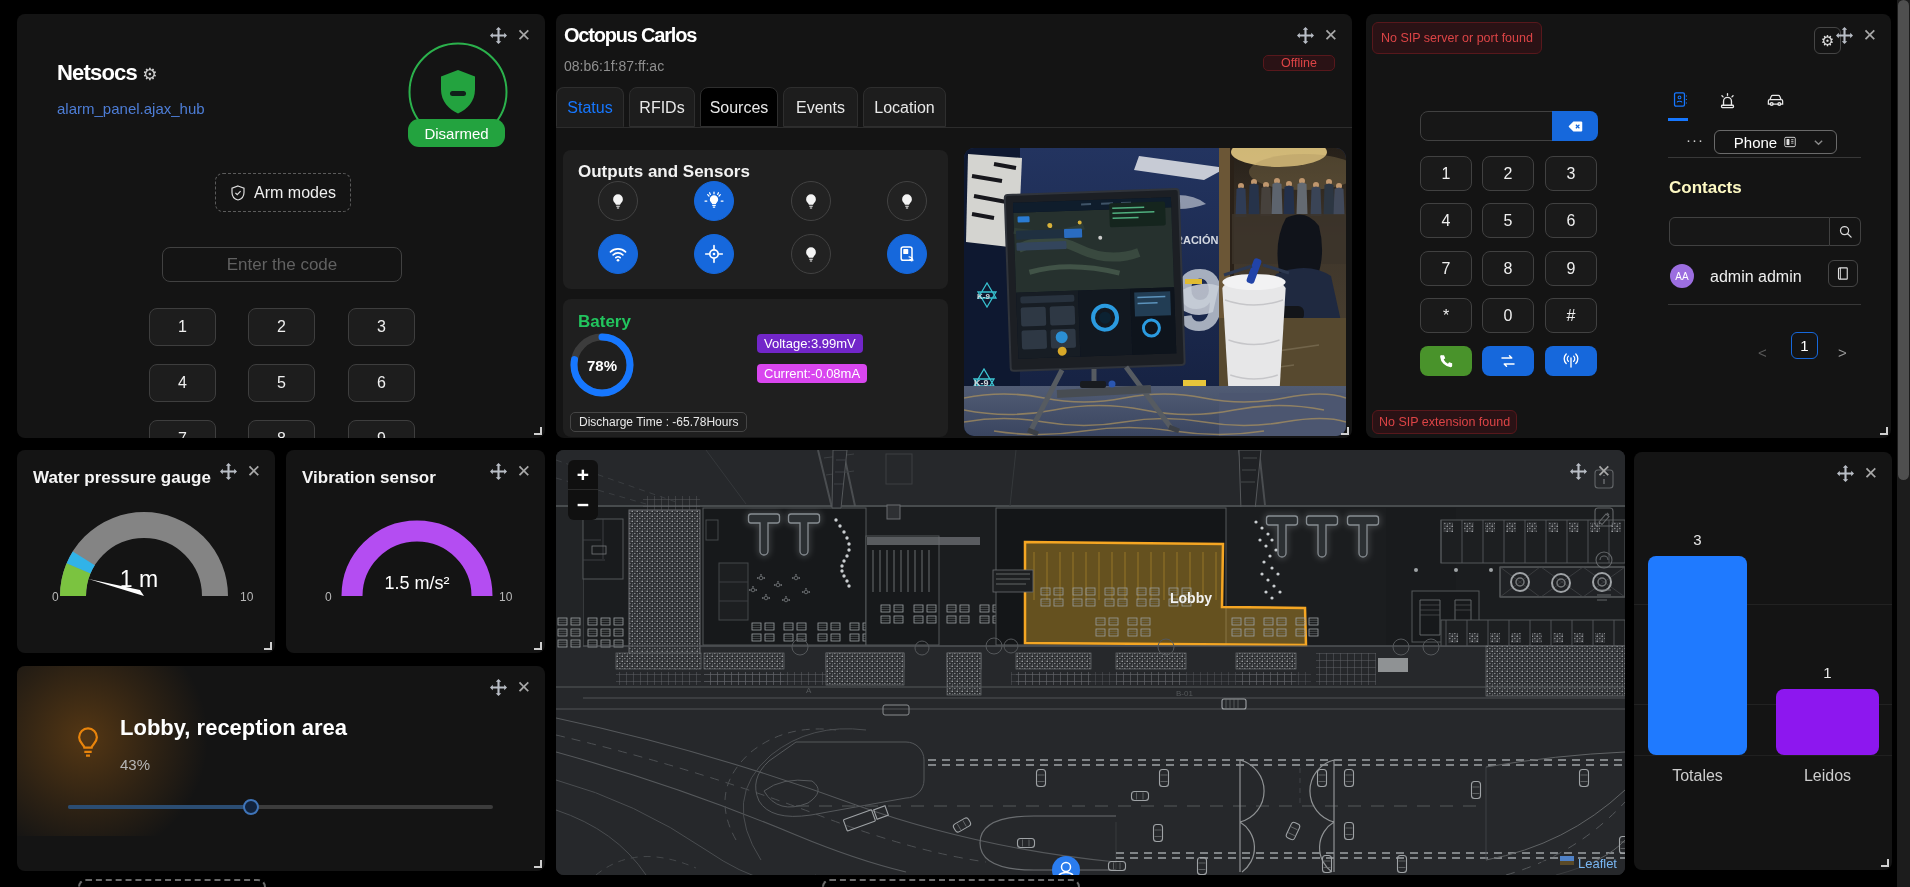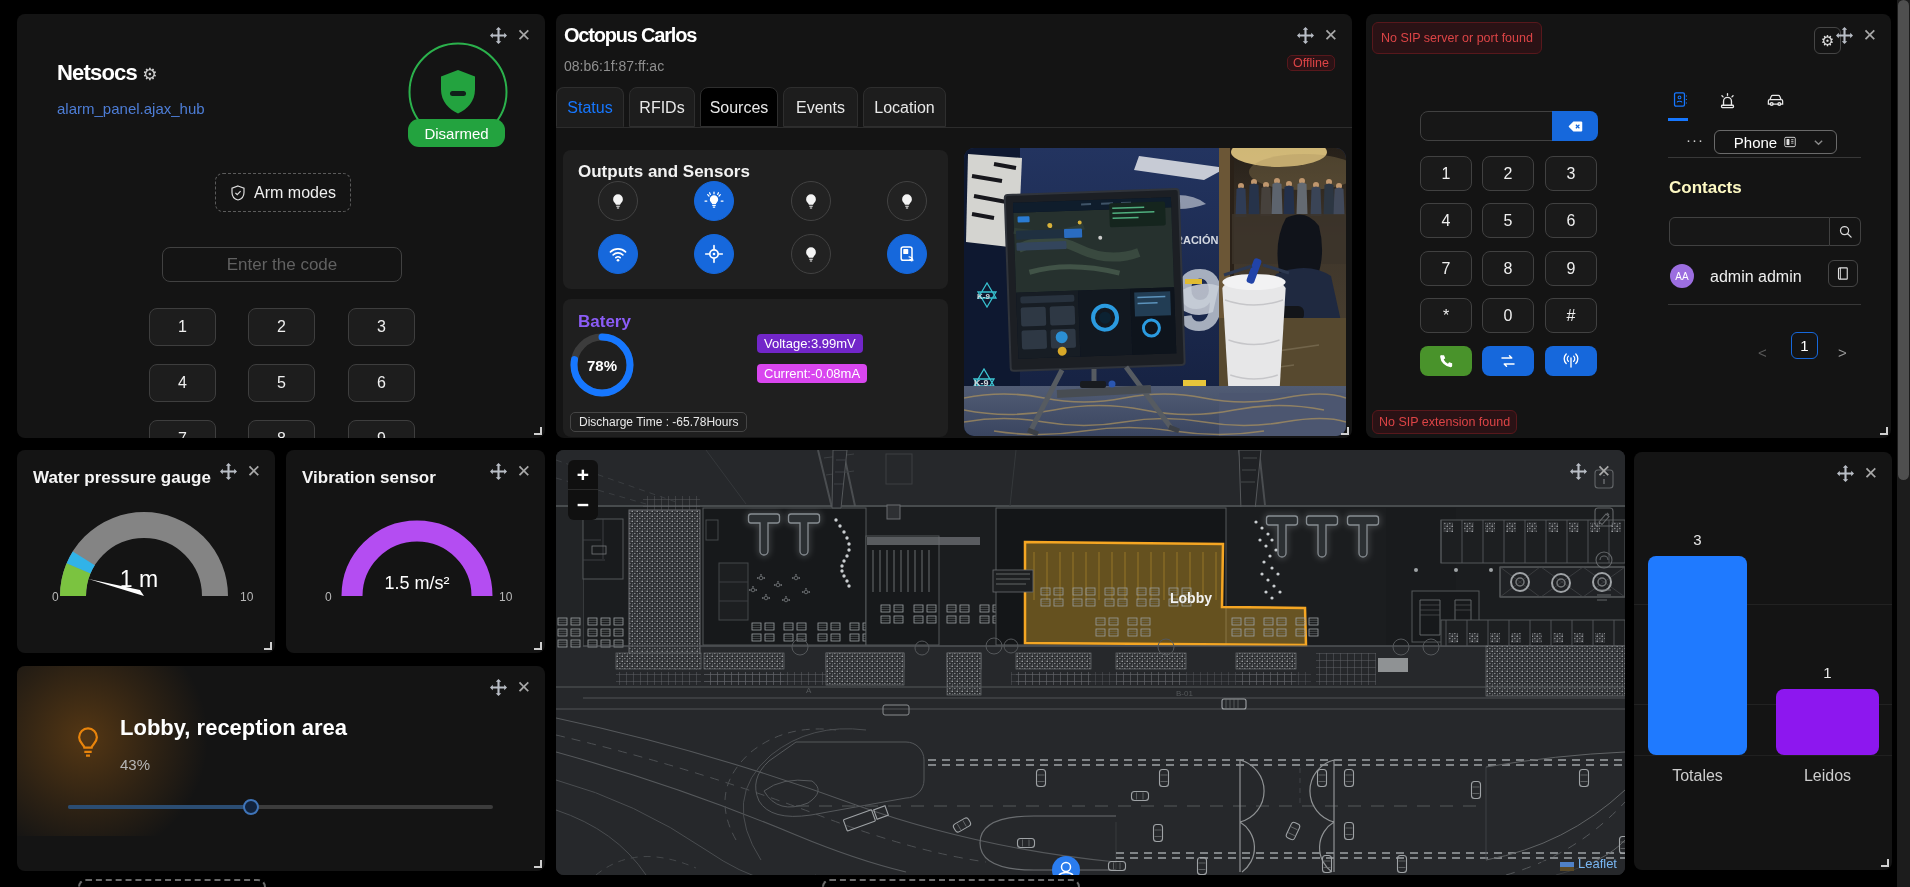--- a/index.html
+++ b/index.html
@@ -57,21 +57,21 @@
 
 <div class="panel" id="p-octopus" style="left:556px;top:14px;width:796px;height:424px;">
   <div class="phead">
         <svg class="mv" viewBox="0 0 16 16">
           <path d="M8 0l2.6 2.6H9v4.4h4.4V5.4L16 8l-2.6 2.6V9H9v4.4h1.6L8 16l-2.6-2.6H7V9H2.6v1.6L0 8l2.6-2.6V7H7V2.6H5.4z" fill="#b9bec6"></path>
         </svg>
         <span class="xx">✕</span>
       </div>
   <div class="rsz"></div>
   <div style="position:absolute;left:8px;top:10px;font-size:20px;font-weight:bold;color:#fff;letter-spacing:-1.2px;">Octopus Carlos</div>
-  <div style="position:absolute;right:17px;top:41px;padding:0px 5px;background:#2a1215;border:1px solid #58181c;border-radius:5px;font-size:12.5px;color:#dc4446;">Offline</div>
+  <div style="position:absolute;right:17px;top:41px;padding:0px 17px;background:#2a1215;border:1px solid #58181c;border-radius:5px;font-size:12.5px;color:#dc4446;">Offline</div>
   <div style="position:absolute;left:8px;top:44px;font-size:14px;color:#8f8f8f;">08:b6:1f:87:ff:ac</div>
   <div id="tabs" style="position:absolute;left:0px;top:73px;display:flex;gap:5px;border-bottom:1px solid #2c2c2c;width:796px;padding-bottom:0;">
         <div style="height:40px;line-height:40px;text-align:center;width:68px;background:#1d1d1d;border:1px solid #2e2e2e;border-bottom:1px solid #1d1d1d;border-radius:8px 8px 0 0;font-size:16px;color:#1677ff;">Status</div>
         <div style="height:40px;line-height:40px;text-align:center;width:66px;background:#1d1d1d;border:1px solid #2e2e2e;border-bottom:1px solid #2e2e2e;border-radius:8px 8px 0 0;font-size:16px;color:#e8e8e8;">RFIDs</div>
         <div style="height:40px;line-height:40px;text-align:center;width:78px;background:#000000;border:1px solid #2e2e2e;border-bottom:1px solid #2e2e2e;border-radius:8px 8px 0 0;font-size:16px;color:#e8e8e8;">Sources</div>
         <div style="height:40px;line-height:40px;text-align:center;width:75px;background:#1d1d1d;border:1px solid #2e2e2e;border-bottom:1px solid #2e2e2e;border-radius:8px 8px 0 0;font-size:16px;color:#e8e8e8;">Events</div>
         <div style="height:40px;line-height:40px;text-align:center;width:83px;background:#1d1d1d;border:1px solid #2e2e2e;border-bottom:1px solid #2e2e2e;border-radius:8px 8px 0 0;font-size:16px;color:#e8e8e8;">Location</div>
       </div>
 
   <div style="position:absolute;left:7px;top:136px;width:385px;height:139px;background:#1f1f1f;border-radius:8px;">
@@ -125,21 +125,21 @@
             <svg width="20" height="20" viewBox="0 0 24 24">
               <rect x="5" y="3.5" width="13" height="16" rx="2.5" fill="none" stroke="#fff" stroke-width="1.8"></rect>
               <rect x="7.5" y="6" width="6" height="6" rx="1" fill="#fff"></rect>
               <path d="M14.5 15.5a5 5 0 0 1 4.5 4.5M15.5 18.5a2 2 0 0 1 1.8 1.8" stroke="#fff" stroke-width="1.6" fill="none" stroke-linecap="round"></path>
             </svg>
           </div>
         </div>
   </div>
 
   <div style="position:absolute;left:7px;top:285px;width:385px;height:138px;background:#1f1f1f;border-radius:8px;">
-    <div style="position:absolute;left:15px;top:13px;font-size:17px;font-weight:bold;color:#8b5cf6;">Batery</div>
+    <div style="position:absolute;left:15px;top:13px;font-size:17px;font-weight:bold;color:#22c55e;">Batery</div>
     <svg style="position:absolute;left:7px;top:34px;" width="64" height="64" viewBox="0 0 64 64">
       <circle cx="32" cy="32" r="28" fill="none" stroke="#3c3c3c" stroke-width="7"></circle>
       <circle cx="32" cy="32" r="28" fill="none" stroke="#1677ff" stroke-width="7" stroke-linecap="round" stroke-dasharray="137.2 175.9" transform="rotate(-90 32 32)"></circle>
       <text x="32" y="38" text-anchor="middle" font-size="15" font-weight="bold" fill="#fff">78%</text>
     </svg>
     <div style="position:absolute;left:194px;top:35px;padding:2px 7px;background:#7226c9;border-radius:4px;font-size:13px;color:#fff;">Voltage:3.99mV</div>
     <div style="position:absolute;left:194px;top:65px;padding:2px 7px;background:#d946ef;border-radius:4px;font-size:13px;color:#fff;">Current:-0.08mA</div>
     <div style="position:absolute;left:7px;top:113px;padding:2px 8px;border:1px solid #454545;border-radius:5px;font-size:12px;color:#e8e8e8;">Discharge Time : -65.78Hours</div>
   </div>
 
@@ -989,21 +989,21 @@
           <path d="M1041 140 h14 M1041 145 h14 M1041 150 h10"></path>
         </g>
         <circle cx="510" cy="420" r="14" fill="#2a7cee"></circle>
         <circle cx="510" cy="417" r="4.5" fill="none" stroke="#fff" stroke-width="1.5"></circle>
         <path d="M503 425 a8 5 0 0 1 14 0" fill="none" stroke="#fff" stroke-width="1.5"></path>
       </svg>
   <div style="position:absolute;left:12px;top:10px;width:30px;height:60px;background:#101010;border-radius:6px;z-index:50;">
     <div style="height:30px;display:flex;align-items:center;justify-content:center;color:#fff;font-size:21px;font-weight:bold;border-bottom:1px solid #2a2a2a;">+</div>
     <div style="height:29px;display:flex;align-items:center;justify-content:center;color:#fff;font-size:21px;font-weight:bold;">−</div>
   </div>
-  <div style="position:absolute;right:8px;bottom:4px;font-size:13px;color:#79b6f2;z-index:50;display:flex;align-items:flex-end;gap:4px;"><span style="display:inline-block;width:14px;height:9px;background:linear-gradient(#4f81c7 50%,#5a4a28 50%);"></span>Leaflet</div>
+  <div style="position:absolute;right:8px;bottom:4px;font-size:13px;color:#79b6f2;z-index:50;display:flex;align-items:flex-start;gap:4px;"><span style="display:inline-block;width:14px;height:9px;background:linear-gradient(#4f81c7 50%,#5a4a28 50%);"></span>Leaflet</div>
 </div>
 
 <div class="panel" id="p-chart" style="left:1634px;top:452px;width:258px;height:418px;">
   <div class="phead">
         <svg class="mv" viewBox="0 0 16 16">
           <path d="M8 0l2.6 2.6H9v4.4h4.4V5.4L16 8l-2.6 2.6V9H9v4.4h1.6L8 16l-2.6-2.6H7V9H2.6v1.6L0 8l2.6-2.6V7H7V2.6H5.4z" fill="#b9bec6"></path>
         </svg>
         <span class="xx">✕</span>
       </div>
   <div class="rsz"></div>

